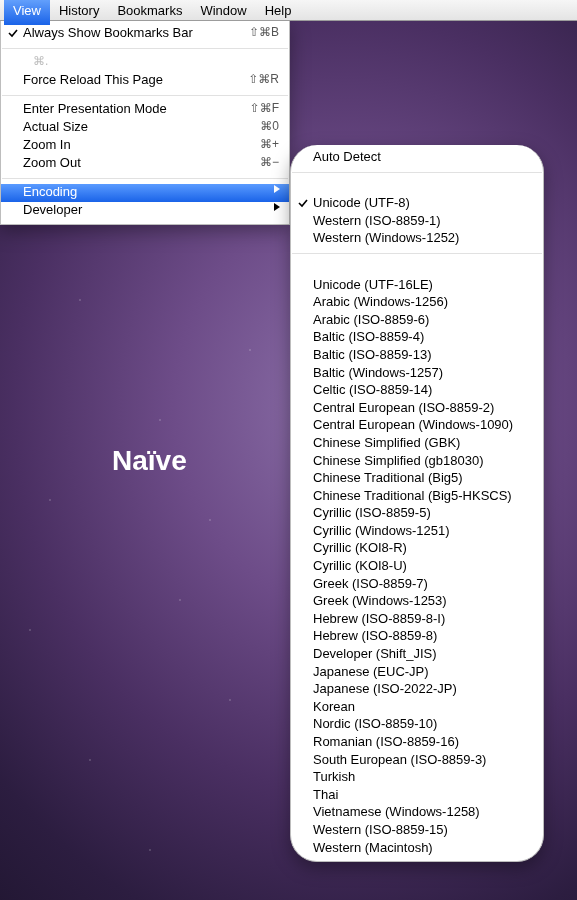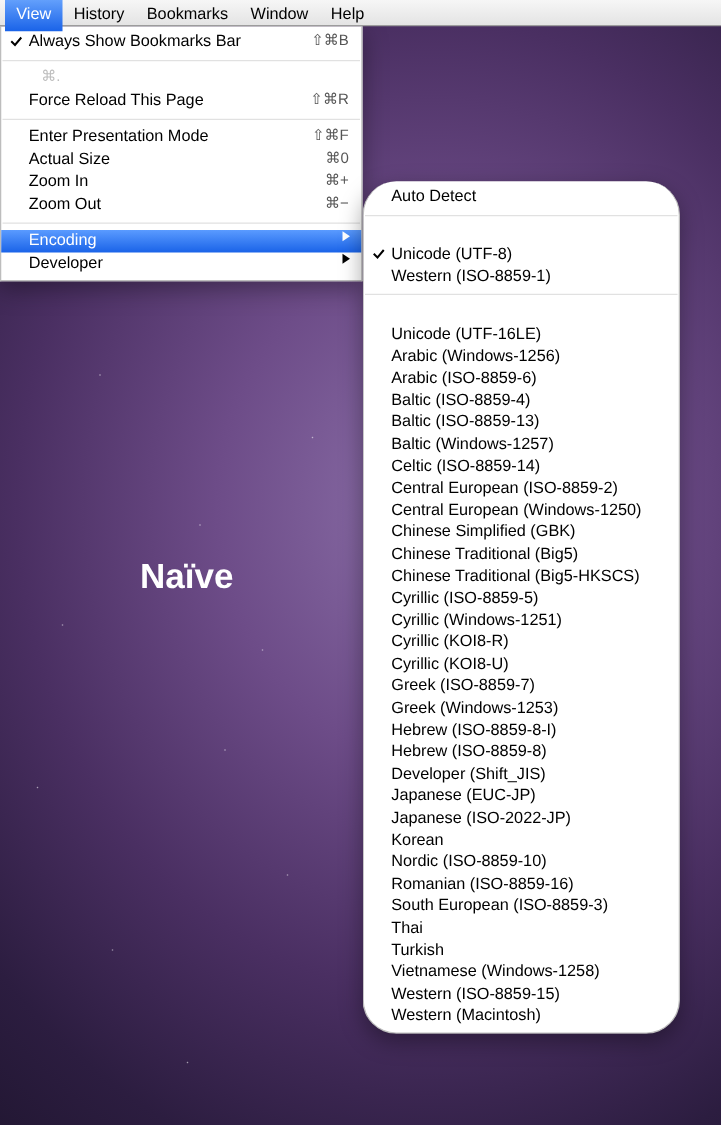--- a/index.html
+++ b/index.html
@@ -123,20 +123,23 @@
       <span class="check">
         <svg width="12" height="12" viewBox="0 0 12 12">
           <path d="M2 6 L5 9 L10 3" stroke="#000" stroke-width="1.6" fill="none"></path>
         </svg>
       </span>
       <span class="label">Unicode (UTF-8)</span>
     </div>
     <div class="row">
       <span class="label">Western (ISO-8859-1)</span>
     </div>
+    <div class="row">
+      <span class="label">Western (Windows-1252)</span>
+    </div>
     <div class="row sep"></div>
     <div class="row">
       <span class="label">Unicode (UTF-16LE)</span>
     </div>
     <div class="row">
       <span class="label">Arabic (Windows-1256)</span>
     </div>
     <div class="row">
       <span class="label">Arabic (ISO-8859-6)</span>
     </div>
@@ -149,26 +152,29 @@
     <div class="row">
       <span class="label">Baltic (Windows-1257)</span>
     </div>
     <div class="row">
       <span class="label">Celtic (ISO-8859-14)</span>
     </div>
     <div class="row">
       <span class="label">Central European (ISO-8859-2)</span>
     </div>
     <div class="row">
-      <span class="label">Central European (Windows-1250)</span>
+      <span class="label">Central European (Windows-1090)</span>
     </div>
     <div class="row">
       <span class="label">Chinese Simplified (GBK)</span>
     </div>
     <div class="row">
+      <span class="label">Chinese Simplified (gb18030)</span>
+    </div>
+    <div class="row">
       <span class="label">Chinese Traditional (Big5)</span>
     </div>
     <div class="row">
       <span class="label">Chinese Traditional (Big5-HKSCS)</span>
     </div>
     <div class="row">
       <span class="label">Cyrillic (ISO-8859-5)</span>
     </div>
     <div class="row">
       <span class="label">Cyrillic (Windows-1251)</span>
@@ -206,26 +212,26 @@
     <div class="row">
       <span class="label">Nordic (ISO-8859-10)</span>
     </div>
     <div class="row">
       <span class="label">Romanian (ISO-8859-16)</span>
     </div>
     <div class="row">
       <span class="label">South European (ISO-8859-3)</span>
     </div>
     <div class="row">
+      <span class="label">Turkish</span>
+    </div>
+    <div class="row">
       <span class="label">Thai</span>
     </div>
     <div class="row">
-      <span class="label">Turkish</span>
-    </div>
-    <div class="row">
       <span class="label">Vietnamese (Windows-1258)</span>
     </div>
     <div class="row">
       <span class="label">Western (ISO-8859-15)</span>
     </div>
     <div class="row">
       <span class="label">Western (Macintosh)</span>
     </div>
   </div>
 

